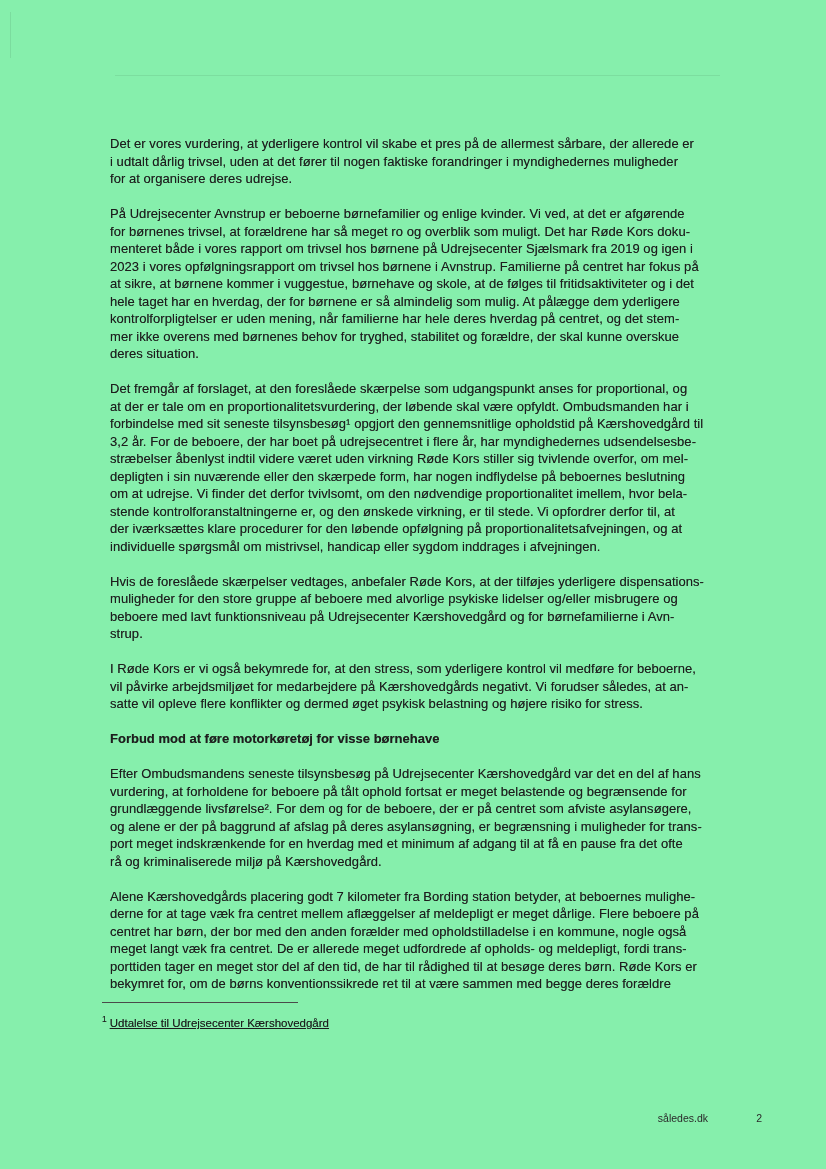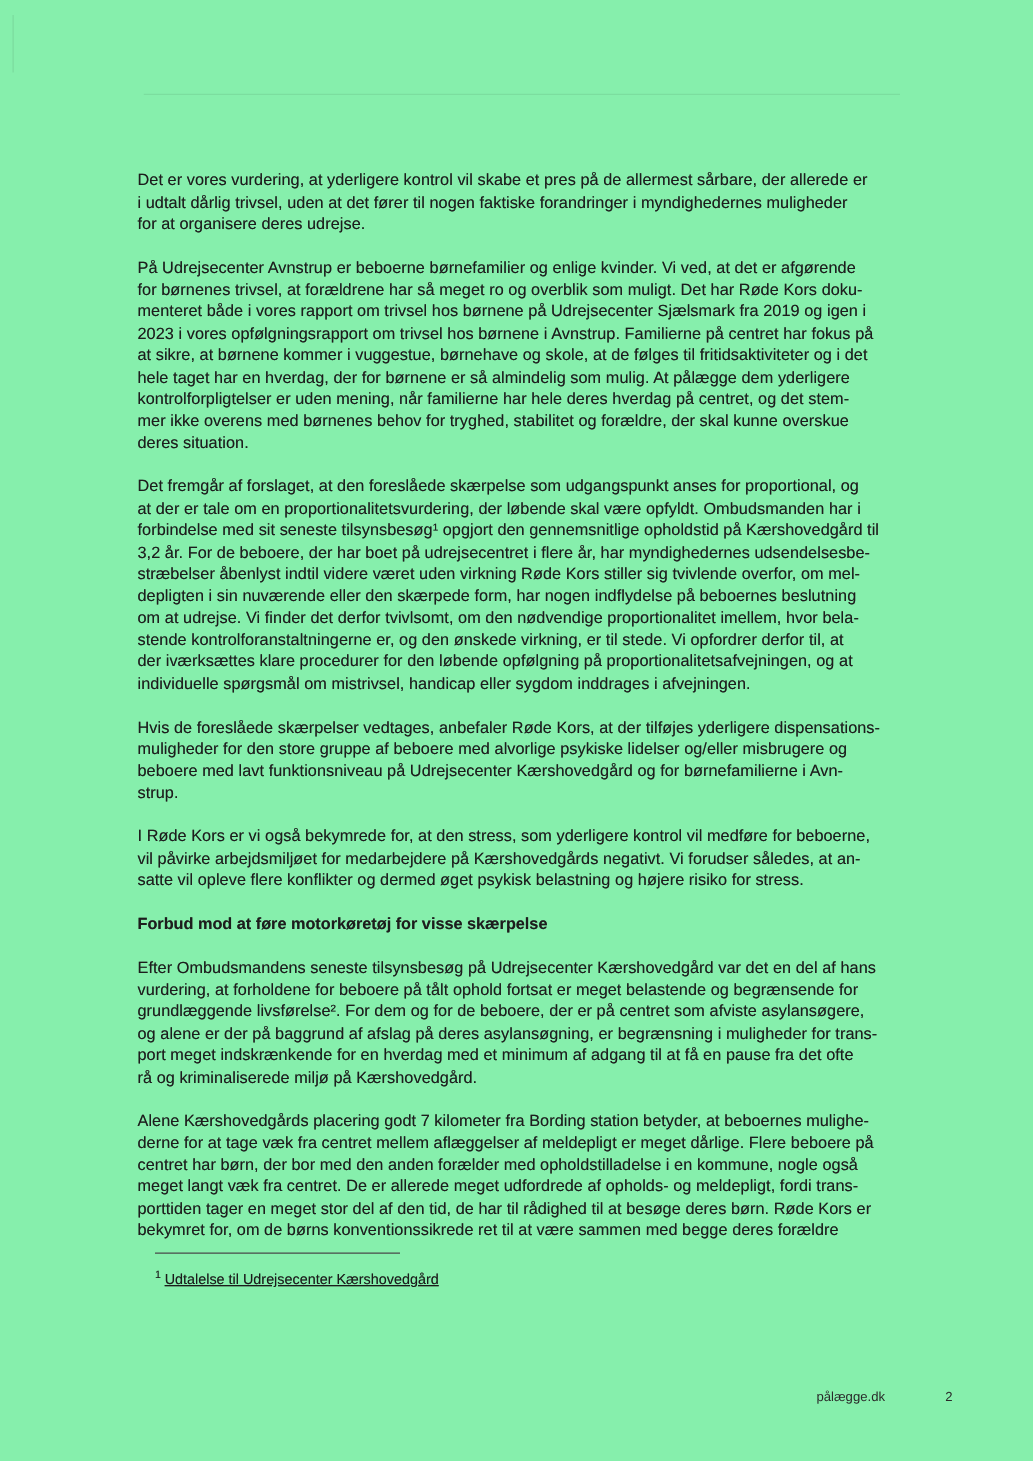--- a/index.html
+++ b/index.html
@@ -40,21 +40,21 @@
   .heading {
     font-size: 13px;
     line-height: 17.5px;
     font-weight: bold;
     margin: 0 0 17.5px 0;
     white-space: pre;
     text-shadow: 0 0 0.5px rgba(25,25,25,0.55);
   }
   .footnotes {
     position: absolute;
-    left: 124px;
+    left: 102px;
     top: 1002px;
     width: 620px;
   }
   .fn-sep {
     width: 196px;
     height: 0;
     border-top: 1px solid #4a4a4a;
     margin-bottom: 7px;
   }
   .footnote {
@@ -124,38 +124,38 @@
 stende kontrolforanstaltningerne er, og den ønskede virkning, er til stede. Vi opfordrer derfor til, at
 der iværksættes klare procedurer for den løbende opfølgning på proportionalitetsafvejningen, og at
 individuelle spørgsmål om mistrivsel, handicap eller sygdom inddrages i afvejningen.</div>
     <div class="para">Hvis de foreslåede skærpelser vedtages, anbefaler Røde Kors, at der tilføjes yderligere dispensations-
 muligheder for den store gruppe af beboere med alvorlige psykiske lidelser og/eller misbrugere og
 beboere med lavt funktionsniveau på Udrejsecenter Kærshovedgård og for børnefamilierne i Avn-
 strup.</div>
     <div class="para">I Røde Kors er vi også bekymrede for, at den stress, som yderligere kontrol vil medføre for beboerne,
 vil påvirke arbejdsmiljøet for medarbejdere på Kærshovedgårds negativt. Vi forudser således, at an-
 satte vil opleve flere konflikter og dermed øget psykisk belastning og højere risiko for stress.</div>
-    <div class="heading">Forbud mod at føre motorkøretøj for visse skærpelse</div>
+    <div class="heading">Forbud mod at føre motorkøretøj for visse børnehave</div>
     <div class="para">Efter Ombudsmandens seneste tilsynsbesøg på Udrejsecenter Kærshovedgård var det en del af hans
 vurdering, at forholdene for beboere på tålt ophold fortsat er meget belastende og begrænsende for
 grundlæggende livsførelse². For dem og for de beboere, der er på centret som afviste asylansøgere,
 og alene er der på baggrund af afslag på deres asylansøgning, er begrænsning i muligheder for trans-
 port meget indskrænkende for en hverdag med et minimum af adgang til at få en pause fra det ofte
 rå og kriminaliserede miljø på Kærshovedgård.</div>
     <div class="para">Alene Kærshovedgårds placering godt 7 kilometer fra Bording station betyder, at beboernes mulighe-
 derne for at tage væk fra centret mellem aflæggelser af meldepligt er meget dårlige. Flere beboere på
 centret har børn, der bor med den anden forælder med opholdstilladelse i en kommune, nogle også
 meget langt væk fra centret. De er allerede meget udfordrede af opholds- og meldepligt, fordi trans-
 porttiden tager en meget stor del af den tid, de har til rådighed til at besøge deres børn. Røde Kors er
 bekymret for, om de børns konventionssikrede ret til at være sammen med begge deres forældre</div>
   </div>
 
   <div class="footnotes">
     <div class="fn-sep"></div>
     <div class="footnote"><sup>1</sup><span class="fn-link">Udtalelse til Udrejsecenter Kærshovedgård</span></div>
   </div>
 
   <div class="footer">
-    <span class="site">pålægge.dk</span>
+    <span class="site">således.dk</span>
     <span class="pagenum">2</span>
   </div>
 
 </div>
 
 </body></html>

